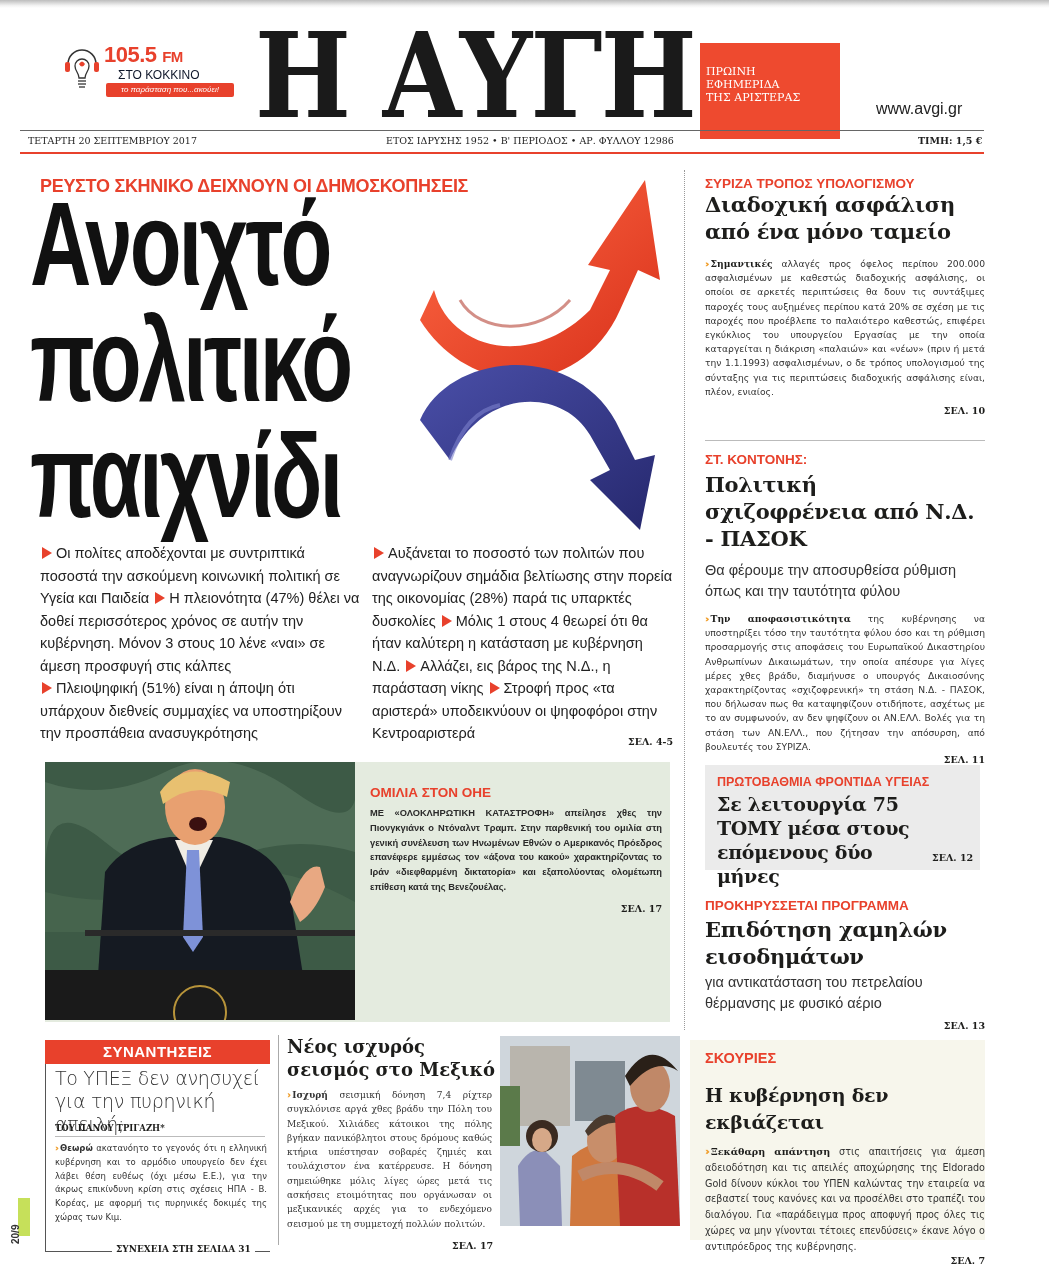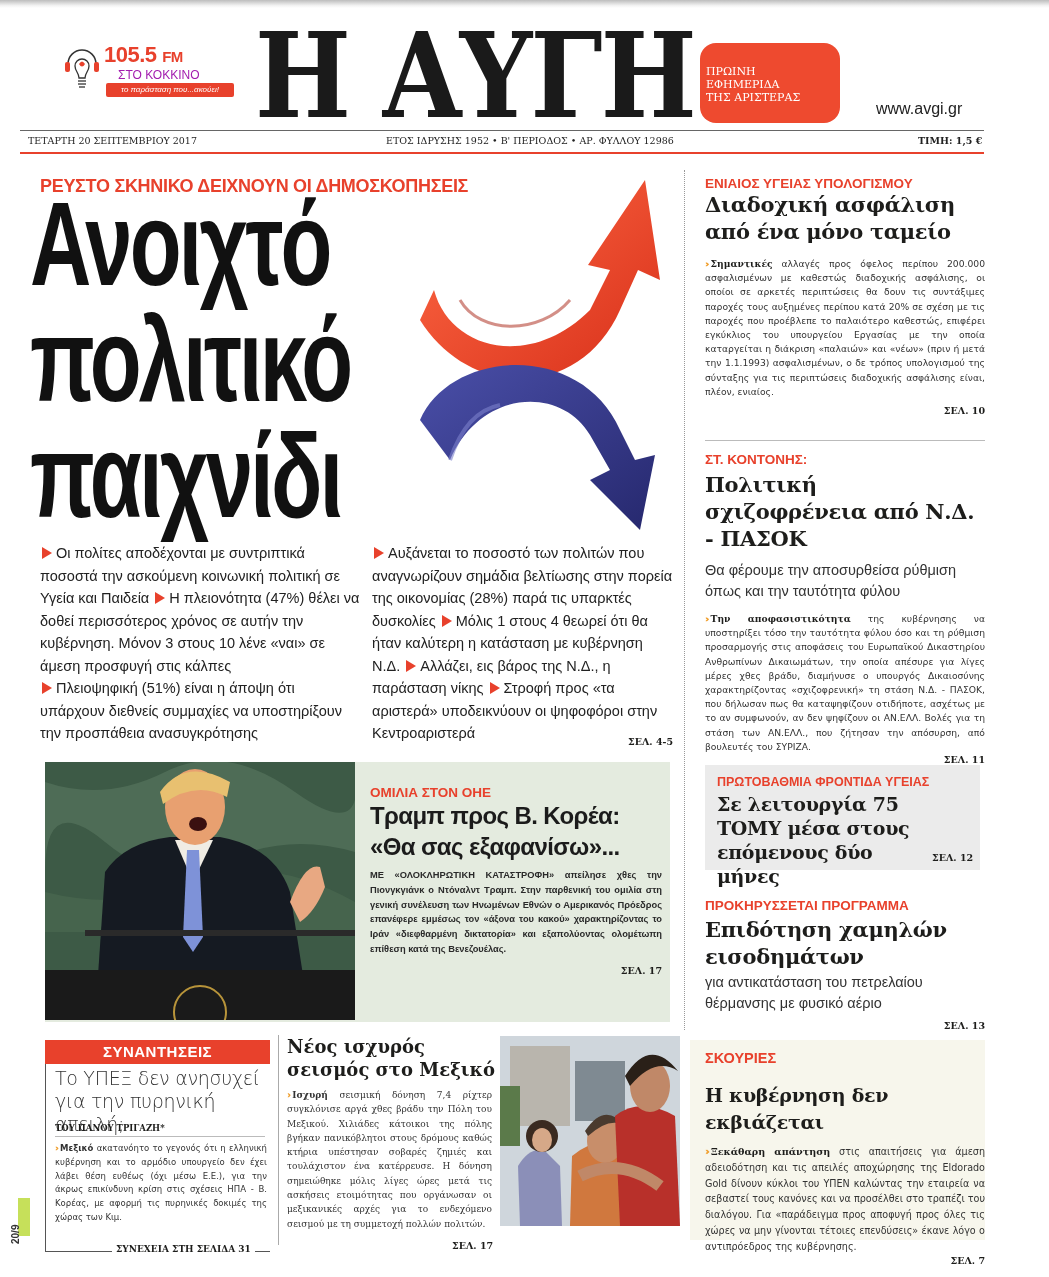--- a/index.html
+++ b/index.html
@@ -9,29 +9,29 @@
 
   
   .scan-edge { left: 0; top: 0; width: 1049px; height: 8px;
     background: linear-gradient(to bottom, #bdbdbd, #f3f3f3 70%, #fff); }
 
   
   .radio-logo { left: 58px; top: 36px; width: 180px; height: 70px; }
   .radio-bulb { left: 6px; top: 8px; width: 36px; height: 50px; }
   .radio-freq { left: 46px; top: 6px; font: 700 22px "Liberation Sans", sans-serif; color: #e8412c; letter-spacing: -0.5px; }
   .radio-freq small { font-size: 15px; }
-  .radio-name { left: 60px; top: 32px; font: 400 12px "Liberation Sans", sans-serif; color: #a21caf; text-align: right; }
+  .radio-name { left: 60px; top: 32px; font: 400 12px "Liberation Sans", sans-serif; color: #0f172a; text-align: right; }
   .radio-slogan { left: 48px; top: 47px; width: 128px; height: 14px; background: #e8412c; color: #fff;
     font: italic 8px "Liberation Sans", sans-serif; text-align: center; line-height: 14px; border-radius: 2px; }
 
   .masthead-title { left: 255px; top: 20px; width: 440px; height: 112px;
     font: 900 118px/112px "DejaVu Serif", serif; color: #1a1a1a; letter-spacing: -2px;
     transform: scaleX(0.86); transform-origin: left top; white-space: nowrap; font-weight: bold; }
-  .tagline-box { left: 700px; top: 43px; width: 140px; height: 80px; background: #ee4a2f; color: #fff;
-    padding: 22px 0 0 6px; font: 11px/13px "DejaVu Serif", serif; border-radius: 16px; }
+  .tagline-box { left: 700px; top: 43px; width: 140px; height: 96px; background: #ee4a2f; color: #fff;
+    padding: 22px 0 0 6px; font: 11px/13px "DejaVu Serif", serif; }
   .site-url { left: 876px; top: 100px; font: 16px "Liberation Sans", sans-serif; color: #222; }
 
   .rule-top { left: 20px; top: 130px; width: 964px; height: 1px; background: #666; }
   .dateline { top: 135px; font: 9.5px "DejaVu Serif", serif; color: #222; }
   .rule-red { left: 20px; top: 152px; width: 964px; height: 2px; background: #e8412c; }
 
   
   .kicker { font: 700 18px "Liberation Sans", sans-serif; color: #e8412c; letter-spacing: -0.3px; }
   .lead-kicker { left: 40px; top: 176px; }
   .lead-headline { left: 30px; top: 186px; font: 900 118px/116px "Liberation Sans", sans-serif; font-weight: bold;
@@ -155,21 +155,21 @@
   <span class="tri"></span><span>Αυξάνεται το ποσοστό των πολιτών που αναγνωρίζουν σημάδια βελτίωσης στην πορεία της οικονομίας (28%) παρά τις υπαρκτές δυσκολίες</span>
   <span class="tri"></span><span>Μόλις 1 στους 4 θεωρεί ότι θα ήταν καλύτερη η κατάσταση με κυβέρνηση Ν.Δ.</span>
   <span class="tri"></span><span>Αλλάζει, εις βάρος της Ν.Δ., η παράσταση νίκης</span>
   <span class="tri"></span><span>Στροφή προς «τα αριστερά» υποδεικνύουν οι ψηφοφόροι στην Κεντροαριστερά</span>
 </div>
 <div class="abs page-ref" style="left:628px; top:736px;">ΣΕΛ. 4-5</div>
 
 <div class="abs vdots"></div>
 
 <div class="abs rc" style="top:176px;">
-  <div class="rc-kicker">ΕΝΙΑΙΟΣ ΥΓΕΙΑΣ ΥΠΟΛΟΓΙΣΜΟΥ</div>
+  <div class="rc-kicker">ΣΥΡΙΖΑ ΤΡΟΠΟΣ ΥΠΟΛΟΓΙΣΜΟΥ</div>
   <div class="rc-headline" style="margin-top:0;">Διαδοχική ασφάλιση από ένα μόνο ταμείο</div>
   <div class="rc-body" style="margin-top:12px;">
     <span class="raquo">››</span><b>Σημαντικές</b> <span>αλλαγές προς όφελος περίπου 200.000 ασφαλισμένων με καθεστώς διαδοχικής ασφάλισης, οι οποίοι σε αρκετές περιπτώσεις θα δουν τις συντάξιμες παροχές τους αυξημένες περίπου κατά 20% σε σχέση με τις παροχές που προέβλεπε το παλαιότερο καθεστώς, επιφέρει εγκύκλιος του υπουργείου Εργασίας με την οποία καταργείται η διάκριση «παλαιών» και «νέων» (πριν ή μετά την 1.1.1993) ασφαλισμένων, ο δε τρόπος υπολογισμού της σύνταξης για τις περιπτώσεις διαδοχικής ασφάλισης είναι, πλέον, ενιαίος.</span>
   </div>
   <div class="page-ref" style="text-align:right; margin-top:6px;">ΣΕΛ. 10</div>
 </div>
 <div class="abs hr-thin" style="left:705px; top:440px; width:280px;"></div>
 
 <div class="abs rc" style="top:452px;">
   <div class="rc-kicker">ΣΤ. ΚΟΝΤΟΝΗΣ:</div>
@@ -207,35 +207,34 @@
   <path d="M115 30 Q140 -5 185 20 L182 35 Q150 18 118 42Z" fill="#e8c070"></path>
   <ellipse cx="153" cy="62" rx="9" ry="7" fill="#3a1010"></ellipse>
   <path d="M245 140 Q260 100 275 105 L280 125 Q270 150 255 160Z" fill="#e8a882"></path>
   <rect x="40" y="168" width="270" height="6" fill="#2a2a2a"></rect>
   <rect x="0" y="208" width="310" height="50" fill="#1a1a1a"></rect>
   <circle cx="155" cy="250" r="26" fill="none" stroke="#b8943a" stroke-width="2"></circle>
 </svg>
 
 <div class="abs trump-text">
   <div class="trump-kicker">ΟΜΙΛΙΑ ΣΤΟΝ ΟΗΕ</div>
-  <div class="trump-headline">Τραμπ προς Β. Κορέα: «Θα σας εξαφανίσω»...</div>
   <div class="trump-body">ΜΕ «ΟΛΟΚΛΗΡΩΤΙΚΗ ΚΑΤΑΣΤΡΟΦΗ» απείλησε χθες την Πιονγκγιάνκ ο Ντόναλντ Τραμπ. Στην παρθενική του ομιλία στη γενική συνέλευση των Ηνωμένων Εθνών ο Αμερικανός Πρόεδρος επανέφερε εμμέσως τον «άξονα του κακού» χαρακτηρίζοντας το Ιράν «διεφθαρμένη δικτατορία» και εξαπολύοντας ολομέτωπη επίθεση κατά της Βενεζουέλας.</div>
   <div class="page-ref" style="text-align:right; margin-top:8px;">ΣΕΛ. 17</div>
 </div>
 
 <div class="abs date-tab"></div>
 <div class="abs date-vert">20/9</div>
 
 <div class="abs syn-box"></div>
 <div class="abs syn-head">ΣΥΝΑΝΤΗΣΕΙΣ</div>
 <div class="abs syn-title">Το ΥΠΕΞ δεν ανησυχεί για την πυρηνική απειλή;</div>
 <div class="abs syn-author">ΤΟΥ ΠΑΝΟΥ ΤΡΙΓΑΖΗ*</div>
 <div class="abs hr-thin" style="left:55px; top:1136px; width:210px;"></div>
 <div class="abs syn-body">
-  <span class="raquo">››</span><b>Μεξικό</b> <span>ακατανόητο το γεγονός ότι η ελληνική κυβέρνηση και το αρμόδιο υπουργείο δεν έχει λάβει θέση ευθέως (όχι μέσω Ε.Ε.), για την άκρως επικίνδυνη κρίση στις σχέσεις ΗΠΑ - Β. Κορέας, με αφορμή τις πυρηνικές δοκιμές της χώρας των Κιμ.</span>
+  <span class="raquo">››</span><b>Θεωρώ</b> <span>ακατανόητο το γεγονός ότι η ελληνική κυβέρνηση και το αρμόδιο υπουργείο δεν έχει λάβει θέση ευθέως (όχι μέσω Ε.Ε.), για την άκρως επικίνδυνη κρίση στις σχέσεις ΗΠΑ - Β. Κορέας, με αφορμή τις πυρηνικές δοκιμές της χώρας των Κιμ.</span>
 </div>
 <div class="abs syn-cont">ΣΥΝΕΧΕΙΑ ΣΤΗ ΣΕΛΙΔΑ 31</div>
 
 <div class="abs vline" style="left:278px; top:1035px; height:210px;"></div>
 
 <div class="abs mex-headline">Νέος ισχυρός σεισμός στο Μεξικό</div>
 <div class="abs mex-body">
   <span class="raquo">››</span><b>Ισχυρή</b> <span>σεισμική δόνηση 7,4 ρίχτερ συγκλόνισε αργά χθες βράδυ την Πόλη του Μεξικού. Χιλιάδες κάτοικοι της πόλης βγήκαν πανικόβλητοι στους δρόμους καθώς κτήρια υπέστησαν σοβαρές ζημιές και τουλάχιστον ένα κατέρρευσε. Η δόνηση σημειώθηκε μόλις λίγες ώρες μετά τις ασκήσεις ετοιμότητας που οργάνωσαν οι μεξικανικές αρχές για το ενδεχόμενο σεισμού με τη συμμετοχή πολλών πολιτών.</span>
 </div>
 <div class="abs page-ref" style="left:452px; top:1240px;">ΣΕΛ. 17</div>

